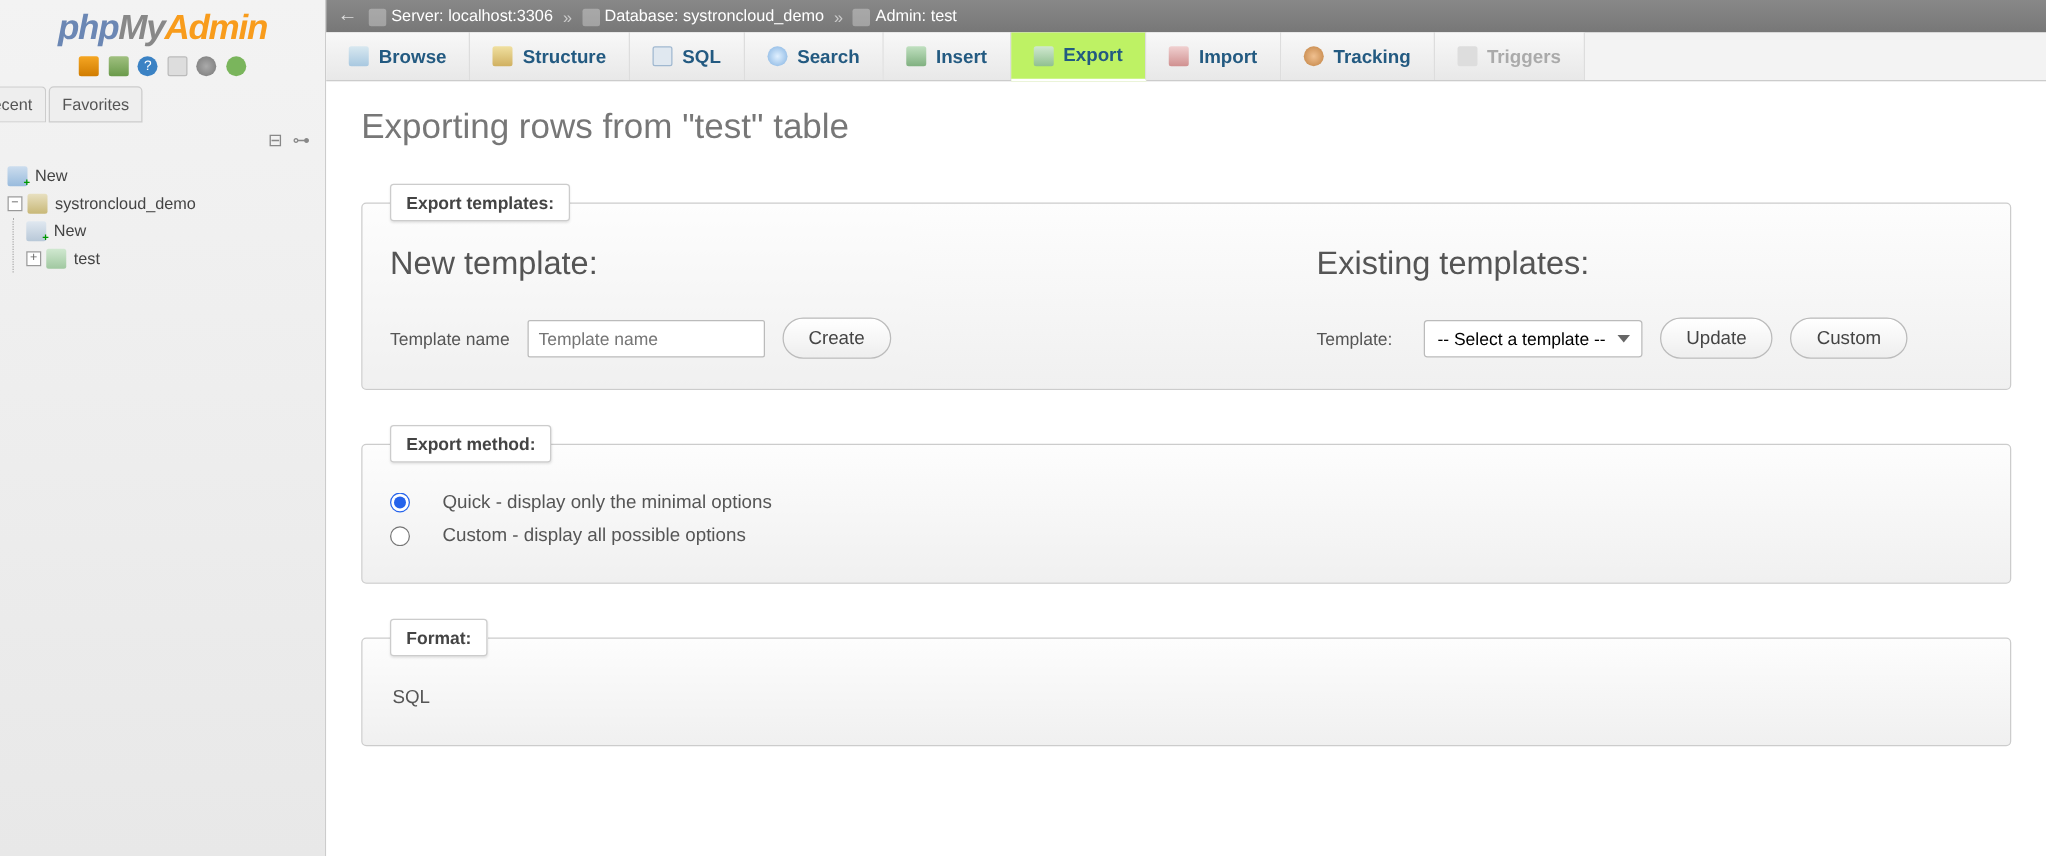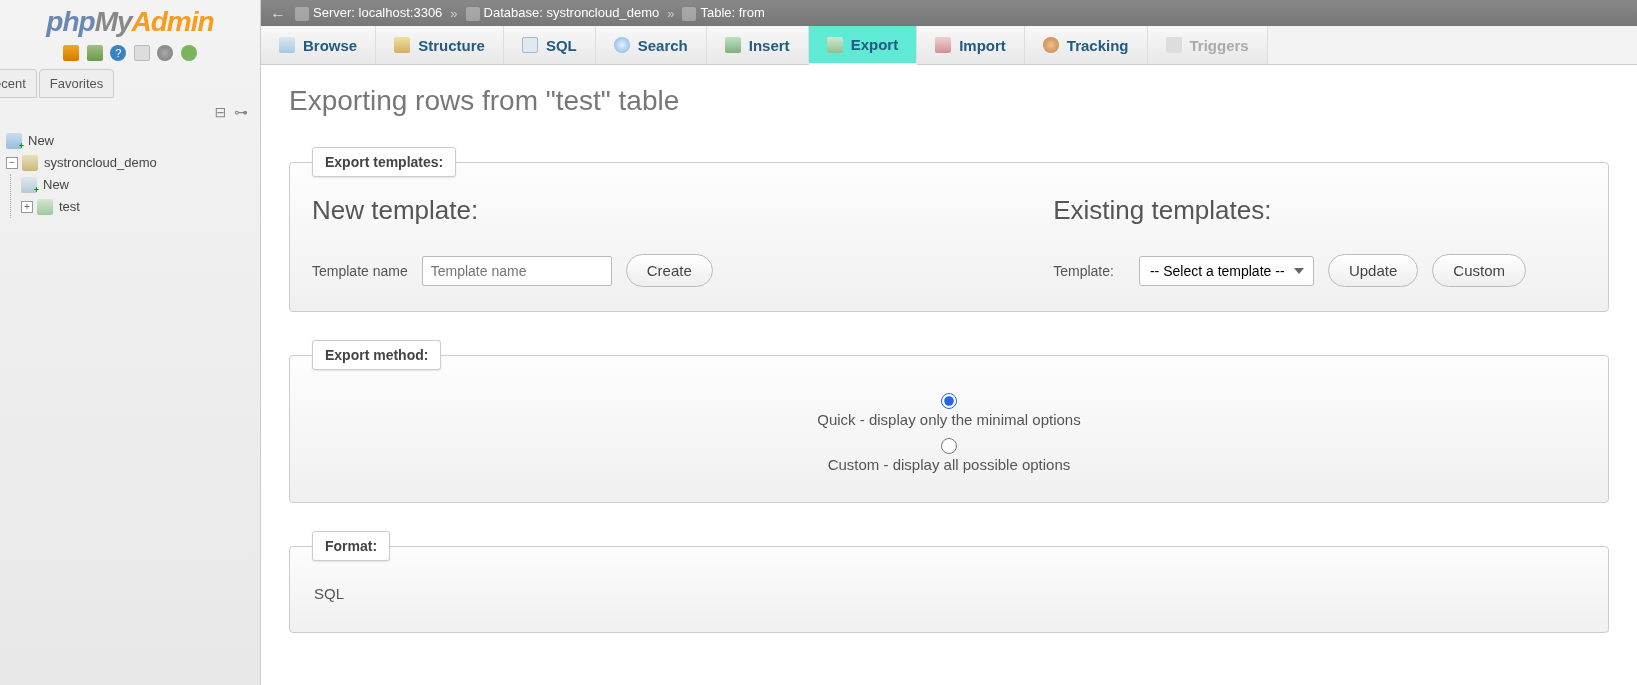--- a/index.html
+++ b/index.html
@@ -43,21 +43,21 @@
 
 .main { flex:1; display:flex; flex-direction:column; background:#fff; }
 .breadcrumb { background: linear-gradient(#888,#777); color:#fff; font-size:13px; padding:4px 8px; display:flex; align-items:center; gap:8px; }
 .breadcrumb .back { width:18px; text-align:center; color:#ddd; cursor:pointer; font-size:16px; }
 .breadcrumb .bc-icon { width:14px; height:14px; display:inline-block; background:rgba(255,255,255,0.3); border-radius:2px; margin-right:4px; vertical-align:middle; }
 .breadcrumb .sep { color:#ccc; }
 .breadcrumb a { color:#fff; text-decoration:none; }
 
 .tabs { display:flex; background:#f3f3f3; border-bottom:1px solid #ccc; }
 .tab { display:flex; align-items:center; gap:8px; padding:10px 18px; font-size:15px; font-weight:bold; color:#235a81; border-right:1px solid #ddd; cursor:pointer; background:linear-gradient(#f8f8f8,#e8e8e8); }
-.tab.active { background:#5eead4; border-bottom:2px solid #fff; margin-bottom:-1px; color:#235a81;text-align:center; }
+.tab.active { background:#bef264; border-bottom:2px solid #fff; margin-bottom:-1px; color:#235a81;text-align:center; }
 .tab.disabled { color:#aaa; }
 .tab .ticon { width:16px; height:16px; display:inline-block; }
 .ti-browse{background:linear-gradient(#d8e8f0,#a8c8e0);border-radius:2px;}
 .ti-struct{background:linear-gradient(#f0e0a0,#d0b060);border-radius:2px;}
 .ti-sql{background:#e0e8f0;border:1px solid #a0b8d0;border-radius:2px;}
 .ti-search{background:radial-gradient(#e0f0ff,#80b0e0);border-radius:50%;}
 .ti-insert{background:linear-gradient(#c0e0c0,#80b080);border-radius:2px;}
 .ti-export{background:linear-gradient(#d0e8d0,#90c090);border-radius:2px;}
 .ti-import{background:linear-gradient(#f0d0d0,#d09090);border-radius:2px;}
 .ti-ops{background:radial-gradient(#ccc,#888);border-radius:50%;}
@@ -75,21 +75,21 @@
 .template-col.right { margin-left:auto; margin-right:60px; }
 .col-heading { font-size:26px; font-weight:normal; color:#555; margin-bottom:28px; }
 .form-row { display:flex; align-items:center; gap:14px; font-size:14px; color:#555; }
 .form-row label { white-space:nowrap; }
 input[type=text] { padding:6px 8px; border:1px solid #bbb; border-radius:2px; font-size:14px; width:190px; }
 select.tmpl { padding:6px 28px 6px 10px; border:1px solid #bbb; border-radius:3px; font-size:14px; background:#fff; appearance:none; position:relative;margin-left:11px; }
 .select-wrap { position:relative; display:inline-block; }
 .select-wrap::after { content:""; position:absolute; right:10px; top:50%; width:0;height:0;border-left:5px solid transparent;border-right:5px solid transparent;border-top:6px solid #666; transform:translateY(-50%); pointer-events:none; }
 button.pill { padding:7px 20px; border:1px solid #bbb; border-radius:18px; background:linear-gradient(#fff,#eee); font-size:15px; color:#444; cursor:pointer; }
 
-.radio-row { display:flex; align-items:center; gap:2px; padding:5px 0; font-size:15px; color:#555;flex-direction:column; }
+.radio-row { display:flex; align-items:center; gap:26px; padding:5px 0; font-size:15px; color:#555; }
 input[type=radio]{ width:16px; height:16px; accent-color:#2563eb; }
 
 .format-value { font-size:15px; color:#555; padding:6px 2px; }
 </style>
 </head>
 <body>
 
 <div class="app">
 
   <div class="sidebar">
@@ -136,21 +136,21 @@
     </div>
   </div>
 
   <div class="main">
     <div class="breadcrumb">
       <span class="back">←</span>
       <span><span class="bc-icon"></span><a>Server: localhost:3306</a></span>
       <span class="sep">»</span>
       <span><span class="bc-icon"></span><a>Database: systroncloud_demo</a></span>
       <span class="sep">»</span>
-      <span><span class="bc-icon"></span><a>Table: from</a></span>
+      <span><span class="bc-icon"></span><a>Admin: test</a></span>
     </div>
 
     <div class="tabs">
       <div class="tab">
           <span class="ticon ti-browse"></span>
           <span>Browse</span>
         </div>
       <div class="tab">
           <span class="ticon ti-struct"></span>
           <span>Structure</span>

